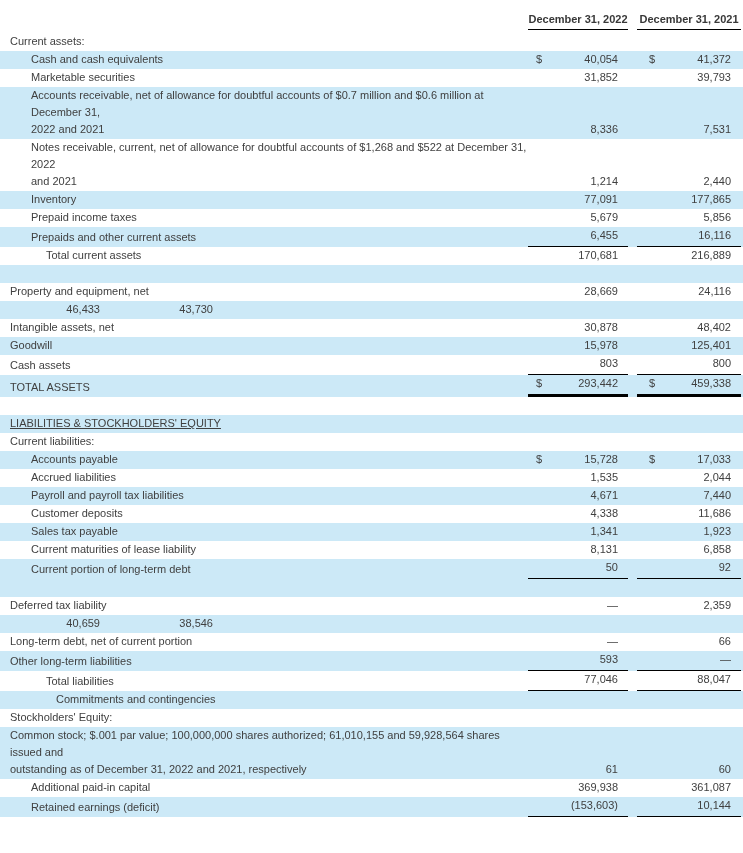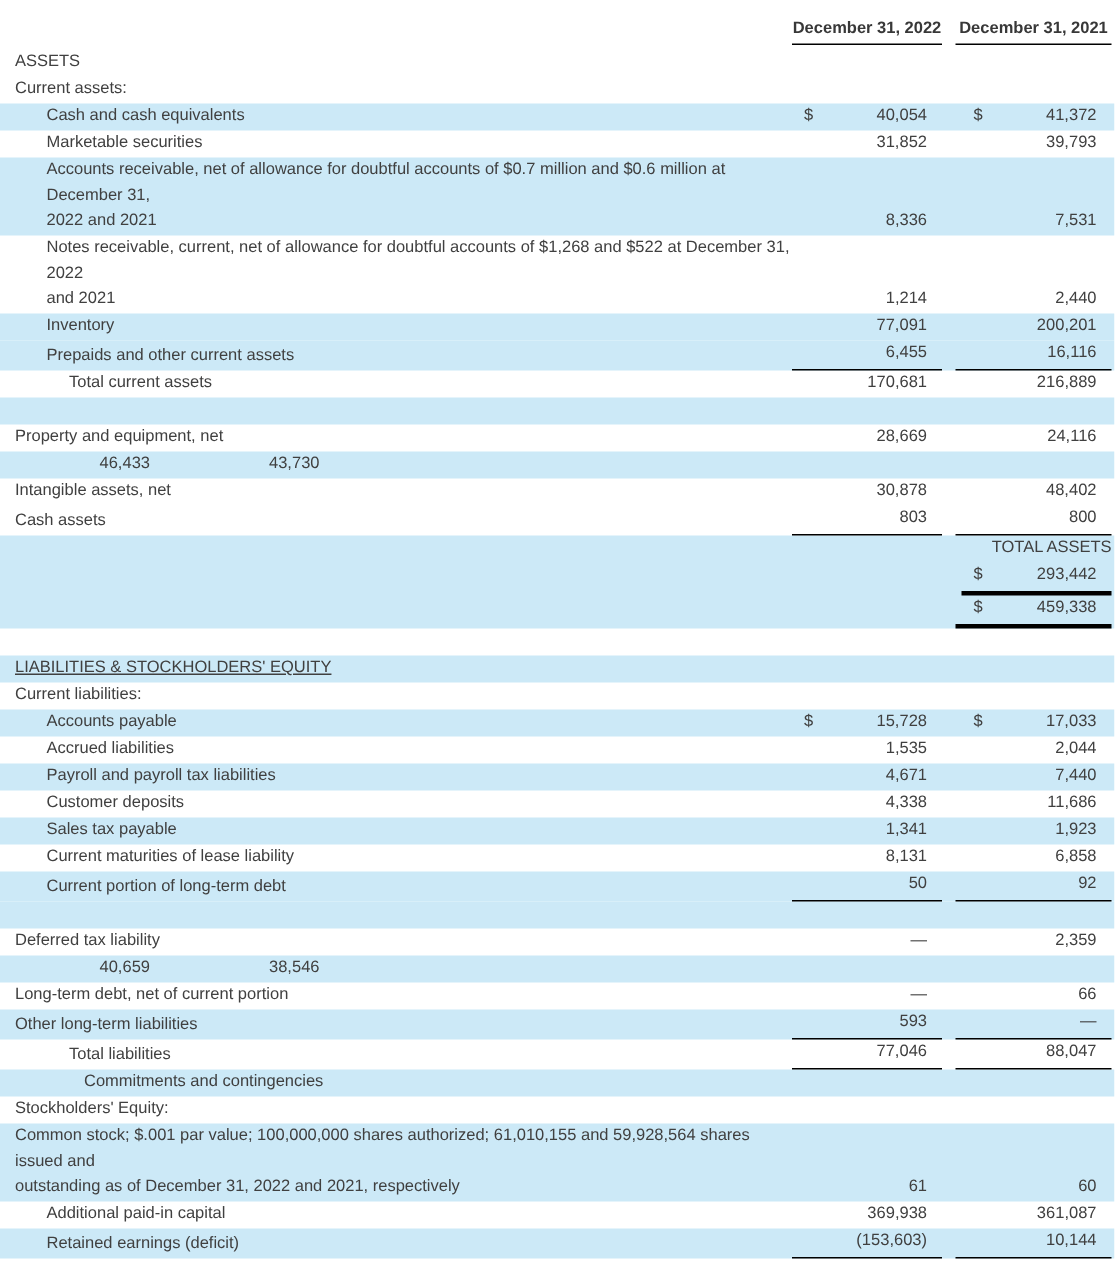--- a/index.html
+++ b/index.html
@@ -33,21 +33,21 @@
     line-height: 17px;
     padding-bottom: 1px;
   }
   .grp.g1 { width: 100px; }
   .grp.g2 { width: 104px; margin-left: 9px; }
   .grp .cur { width: 20px; padding-left: 8px; text-align: left; }
   .grp.g2 .cur { padding-left: 12px; }
   .grp .val { flex: 1; text-align: right; padding-right: 10px; white-space: nowrap; }
   .rule-single .grp { border-bottom: 1px solid var(--rule, #000); padding-bottom: 2px; }
   .rule-total  .grp { border-bottom: 3px solid var(--rule, #000); padding-bottom: 2px; }
-  .rule-total { min-height: 21px; flex-direction: column; }
+  .rule-total { min-height: 21px; }
   .header-row { margin-bottom: 3px; margin-left: 24px; }
   .hgrp {
     flex: 0 0 auto;
     width: 100px;
     text-align: center;
     font-weight: bold;
     color: #383838;
     line-height: 17px;
     border-bottom: 1px solid var(--rule, #000);
     padding-bottom: 1px;
@@ -60,23 +60,20 @@
 <body>
 
 <div class="sheet">
   <div class="row header-row">
     <div class="label"></div>
     <div class="hgrp g1">December 31, 2022</div>
     <div class="hgrp g2">December 31, 2021</div>
   </div>
   <div>
       <div class="row ind-0">
-        <div class="label">ASSETS</div>
-      </div>
-      <div class="row ind-0">
         <div class="label">Current assets:</div>
       </div>
       <div class="row bg-blue ind-1">
         <div class="label">Cash and cash equivalents</div>
         <div class="grp g1">
           <span class="cur">$</span>
           <span class="val">40,054</span>
         </div>
         <div class="grp g2">
           <span class="cur">$</span>
@@ -117,21 +114,32 @@
         </div>
       </div>
       <div class="row bg-blue ind-1">
         <div class="label">Inventory</div>
         <div class="grp g1">
           <span class="cur"></span>
           <span class="val">77,091</span>
         </div>
         <div class="grp g2">
           <span class="cur"></span>
-          <span class="val">200,201</span>
+          <span class="val">177,865</span>
+        </div>
+      </div>
+      <div class="row ind-1">
+        <div class="label">Prepaid income taxes</div>
+        <div class="grp g1">
+          <span class="cur"></span>
+          <span class="val">5,679</span>
+        </div>
+        <div class="grp g2">
+          <span class="cur"></span>
+          <span class="val">5,856</span>
         </div>
       </div>
       <div class="row bg-blue rule-single ind-1">
         <div class="label">Prepaids and other current assets</div>
         <div class="grp g1">
           <span class="cur"></span>
           <span class="val">6,455</span>
         </div>
         <div class="grp g2">
           <span class="cur"></span>
@@ -175,20 +183,31 @@
       </div>
       <div class="row ind-0">
         <div class="label">Intangible assets, net</div>
         <div class="grp g1">
           <span class="cur"></span>
           <span class="val">30,878</span>
         </div>
         <div class="grp g2">
           <span class="cur"></span>
           <span class="val">48,402</span>
+        </div>
+      </div>
+      <div class="row bg-blue ind-0">
+        <div class="label">Goodwill</div>
+        <div class="grp g1">
+          <span class="cur"></span>
+          <span class="val">15,978</span>
+        </div>
+        <div class="grp g2">
+          <span class="cur"></span>
+          <span class="val">125,401</span>
         </div>
       </div>
       <div class="row rule-single ind-0">
         <div class="label">Cash assets</div>
         <div class="grp g1">
           <span class="cur"></span>
           <span class="val">803</span>
         </div>
         <div class="grp g2">
           <span class="cur"></span>

